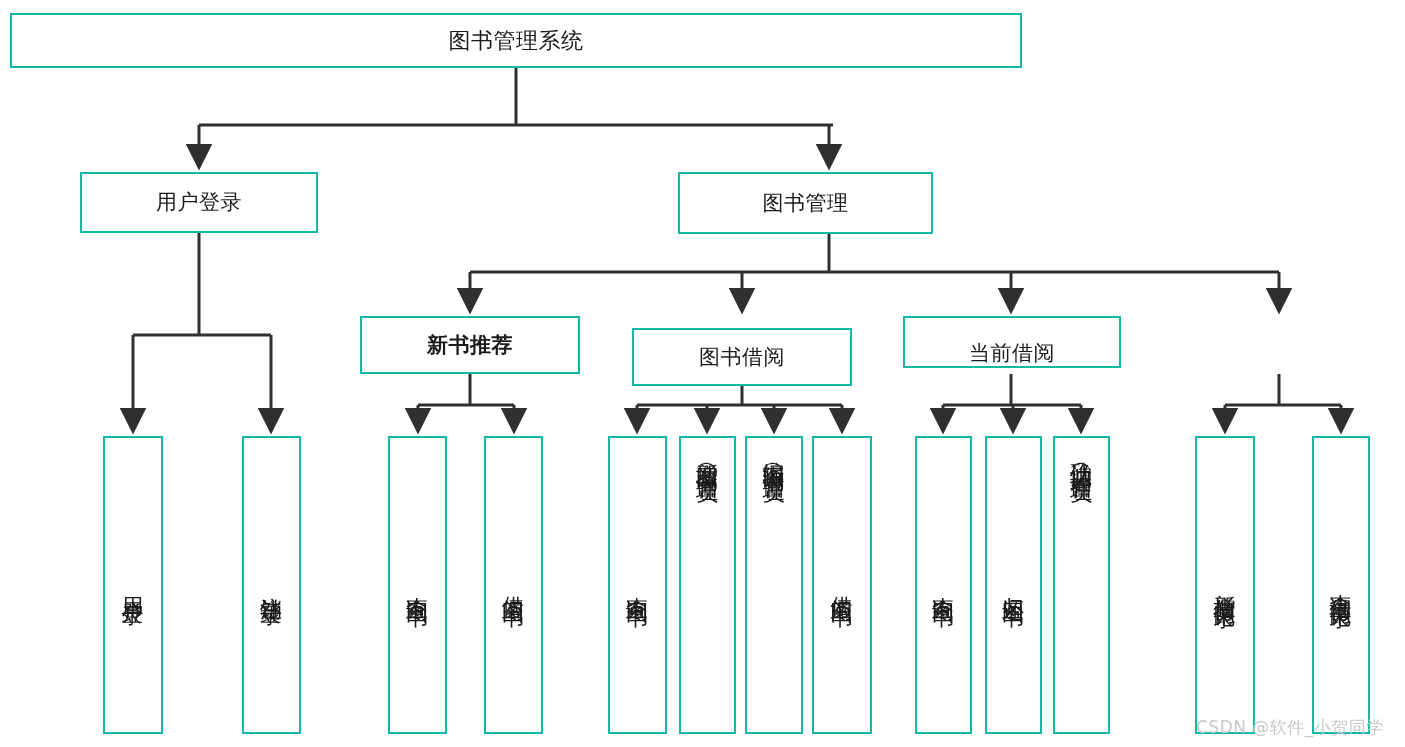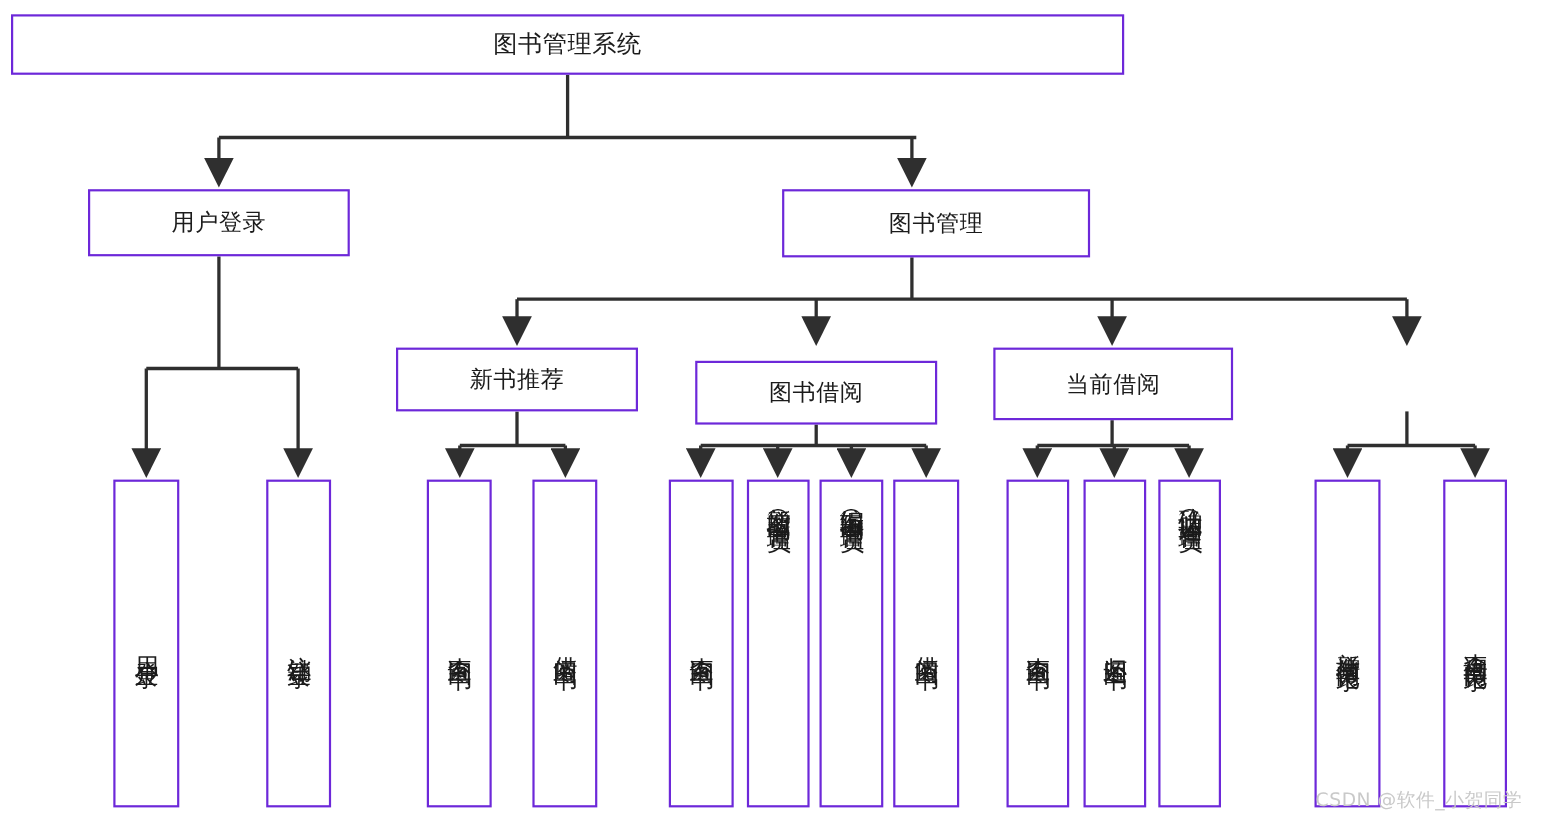--- a/index.html
+++ b/index.html
@@ -22,21 +22,21 @@
     position: absolute;
     left: 0;
     top: 0;
     width: 1405px;
     height: 747px;
     pointer-events: none;
   }
   .node {
     position: absolute;
     box-sizing: border-box;
-    border: 2px solid #6d28d9;
+    border: 2px solid #14b8a6;
     background: #ffffff;
     display: flex;
     align-items: center;
     justify-content: center;
     color: #1b1b1b;
   }
   .node .label {
     display: block;
     text-align: center;
     line-height: 1.18;
@@ -132,31 +132,31 @@
     </g>
   </svg>
 
   <div class="node horiz root" style="left:10px; top:13px; width:1012px; height:55px;">
     <span class="label">图书管理系统</span>
   </div>
 
   <div class="node horiz" style="left:80px; top:172px; width:238px; height:61px;">
     <span class="label">用户登录</span>
   </div>
-  <div class="node horiz" style="left:711px; top:172px; width:280px; height:62px;">
+  <div class="node horiz" style="left:678px; top:172px; width:255px; height:62px;">
     <span class="label">图书管理</span>
   </div>
 
-  <div class="node horiz" style="left:360px; top:316px; width:220px; height:58px;">
+  <div class="node horiz" style="left:360px; top:316px; width:220px; height:58px;font-weight:bold;">
     <span class="label">新书推荐</span>
   </div>
   <div class="node horiz" style="left:632px; top:316px; width:220px; height:58px;margin-top:12px;">
     <span class="label">图书借阅</span>
   </div>
-  <div class="node horiz" style="left:903px; top:316px; width:218px; height:66px;">
+  <div class="node horiz" style="left:903px; top:316px; width:218px; height:52px;align-items:flex-end;">
     <span class="label">当前借阅</span>
   </div>
 
   <div class="node vert center" style="left:103px; top:436px; width:60px; height:298px;">
     <span class="label">用户登录</span>
   </div>
   <div class="node vert center" style="left:242px; top:436px; width:59px; height:298px;">
     <span class="label">注销登录</span>
   </div>
   <div class="node vert center" style="left:388px; top:436px; width:59px; height:298px;">

